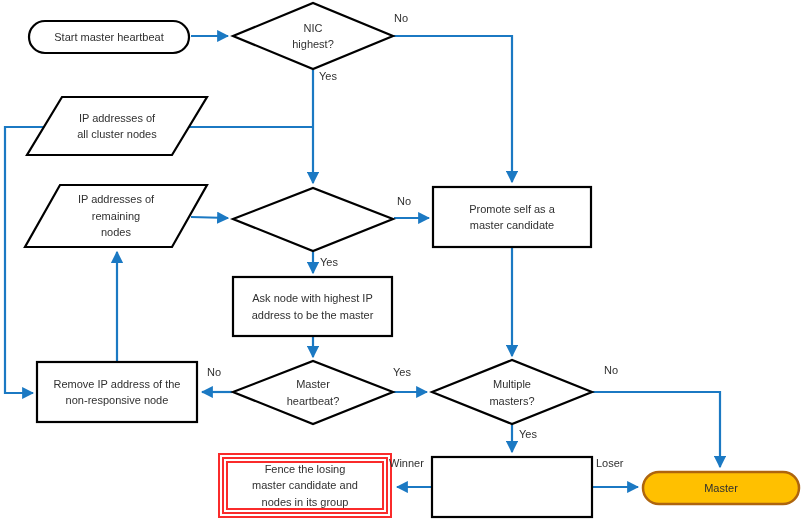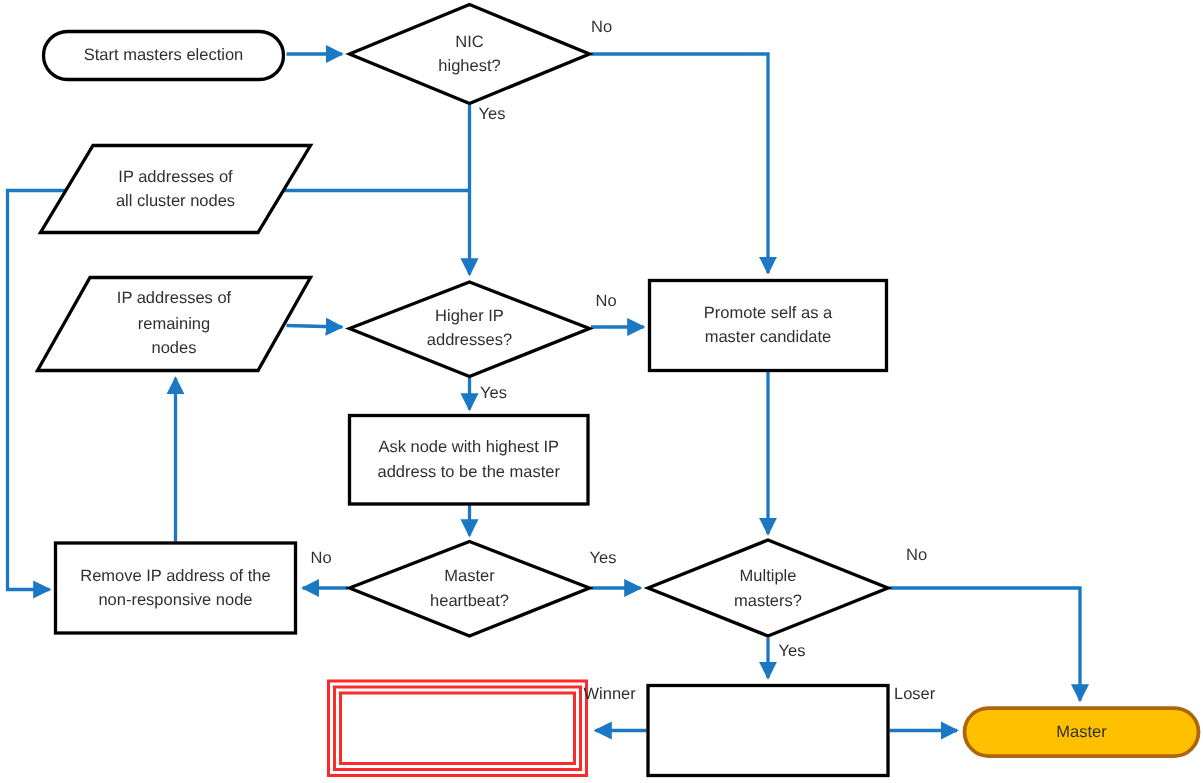--- a/index.html
+++ b/index.html
@@ -109,41 +109,42 @@
       <rect class="shape-black" x="432" y="457" width="160" height="60"></rect>
       <rect class="shape-master" x="643" y="472" width="156" height="32" rx="16" ry="16"></rect>
       <g>
         <rect class="fence-ring outerfill" x="219" y="454" width="172" height="63"></rect>
         <rect class="fence-ring" x="223" y="458" width="164" height="55"></rect>
         <rect class="fence-ring" x="227" y="462" width="156" height="47"></rect>
       </g>
     </g>
   </svg>
 
-  <div class="node-text" style="left:29px;top:21px;width:160px;height:32px">Start masters election</div>
+  <div class="node-text" style="left:29px;top:21px;width:160px;height:32px">Start master heartbeat</div>
   <div class="node-text" style="left:263px;top:12px;width:100px;height:48px">NIC
 highest?</div>
   <div class="node-text" style="left:52px;top:99px;width:130px;height:54px">IP addresses of
 all cluster nodes</div>
   <div class="node-text" style="left:56px;top:189px;width:120px;height:54px">IP addresses of
 remaining
 nodes</div>
-  <div class="node-text" style="left:258px;top:196px;width:110px;height:46px">Higher IP
-addresses?</div>
   <div class="node-text" style="left:433px;top:187px;width:158px;height:60px">Promote self as a
 master candidate</div>
   <div class="node-text" style="left:233px;top:277px;width:159px;height:59px">Ask node with highest IP
 address to be the master</div>
   <div class="node-text" style="left:263px;top:370px;width:100px;height:45px">Master
 heartbeat?</div>
   <div class="node-text" style="left:37px;top:362px;width:160px;height:60px">Remove IP address of the
 non-responsive node</div>
   <div class="node-text" style="left:462px;top:370px;width:100px;height:45px">Multiple
 masters?</div>
   <div class="node-text" style="left:643px;top:472px;width:156px;height:32px">Master</div>
+  <div class="node-text" style="left:227px;top:459px;width:156px;height:53px">Fence the losing
+master candidate and
+nodes in its group</div>
 
   <span class="edge-label" style="left:394px;top:12px">No</span>
   <span class="edge-label" style="left:319px;top:70px">Yes</span>
   <span class="edge-label" style="left:397px;top:195px">No</span>
   <span class="edge-label" style="left:320px;top:256px">Yes</span>
   <span class="edge-label" style="left:207px;top:366px">No</span>
   <span class="edge-label" style="left:393px;top:366px">Yes</span>
   <span class="edge-label" style="left:604px;top:364px">No</span>
   <span class="edge-label" style="left:519px;top:428px">Yes</span>
   <span class="edge-label" style="left:389px;top:457px">Winner</span>

